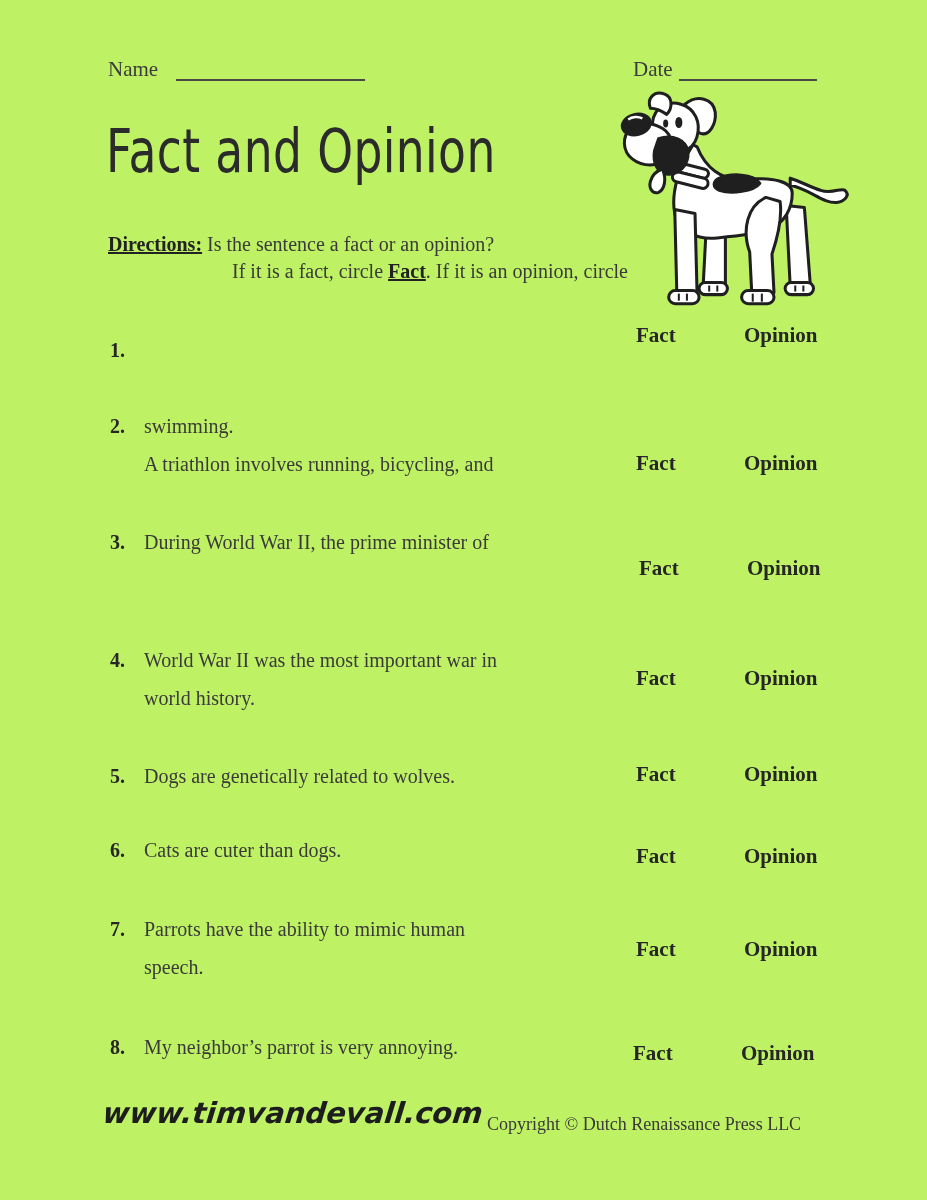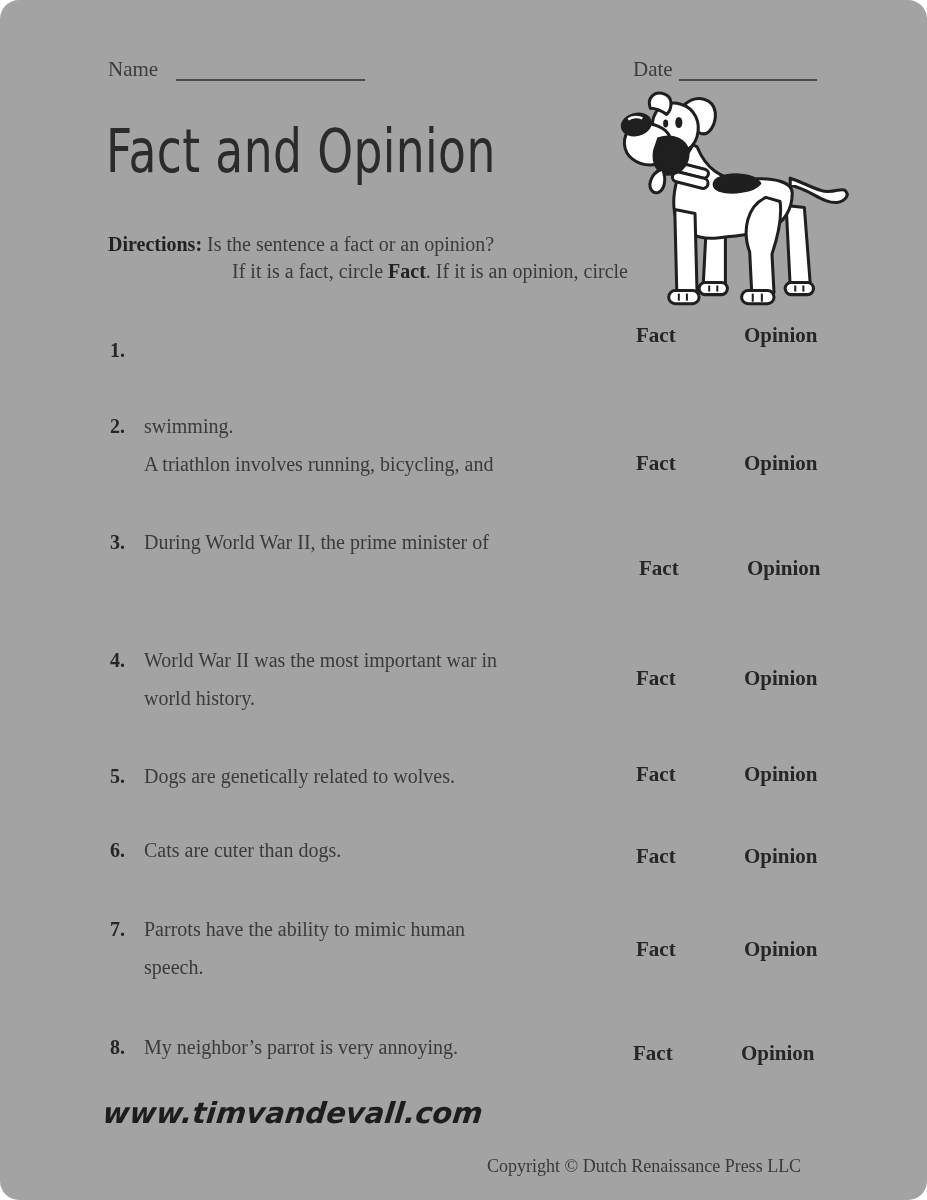--- a/index.html
+++ b/index.html
@@ -1,32 +1,32 @@
 <!DOCTYPE html>
 <html><head>
 <meta charset="utf-8">
 <style>
   html,body{margin:0;padding:0;background:#fff;}
-  #page{position:relative;width:927px;height:1200px;background:#a3a3a3;
-        font-family:"Liberation Serif",serif;color:#333;overflow:hidden;border-radius:19px;}
+  #page{position:relative;width:927px;height:1200px;background:#bef264;
+        font-family:"Liberation Serif",serif;color:#333;overflow:hidden;}
 
   
   .hdr-label{position:absolute;font-size:21px;color:#3c3c3c;}
   .blank{position:absolute;border-bottom:2px solid #4a4a4a;height:0;}
 
   
   #title{position:absolute;left:106px;top:116px;
          font-family:"DejaVu Sans",sans-serif;font-size:60px;font-weight:500;
          color:#2b2b2b;transform:scaleX(0.76);transform-origin:left top;
          white-space:nowrap;letter-spacing:0.5px;}
 
   
   #directions{position:absolute;left:108px;top:231px;width:520px;
               font-size:20px;line-height:27px;color:#3a3a3a;}
-  #directions b{color:#222;}
+  #directions b{color:#222;text-decoration:underline;}
   .dir-line{white-space:nowrap;}
   .dir-line2{padding-left:5px;text-align:right;}
 
   
   .q{position:absolute;left:110px;display:flex;align-items:flex-start;}
   .q-num{width:34px;font-weight:700;font-size:20px;line-height:38px;color:#262626;}
   .q-text{font-size:20px;line-height:38px;color:#3a3a3a;}
   .q-line{white-space:nowrap;min-height:1px;}
 
   
@@ -34,21 +34,21 @@
   .choice{position:absolute;top:0;font-weight:700;font-size:21px;line-height:28px;
           color:#262626;cursor:pointer;}
   .choice.fact{left:0;}
   .choice.opinion{left:108px;}
 
   
   #site{position:absolute;left:103px;top:1096px;
         font-family:"DejaVu Sans",sans-serif;font-style:italic;font-weight:700;
         font-size:29px;color:#1d1d1d;transform:skewX(-6deg);white-space:nowrap;}
   #copyright{position:absolute;left:487px;top:1114px;font-size:18px;color:#3a3a3a;
-             white-space:nowrap;margin-top:42px;}
+             white-space:nowrap;}
 
   
   #dog{position:absolute;left:612px;top:88px;width:243px;height:233px;}
 </style>
 </head>
 <body>
 
 <div id="page">
 
   <span class="hdr-label" style="left:108px;top:57px">Name</span>

